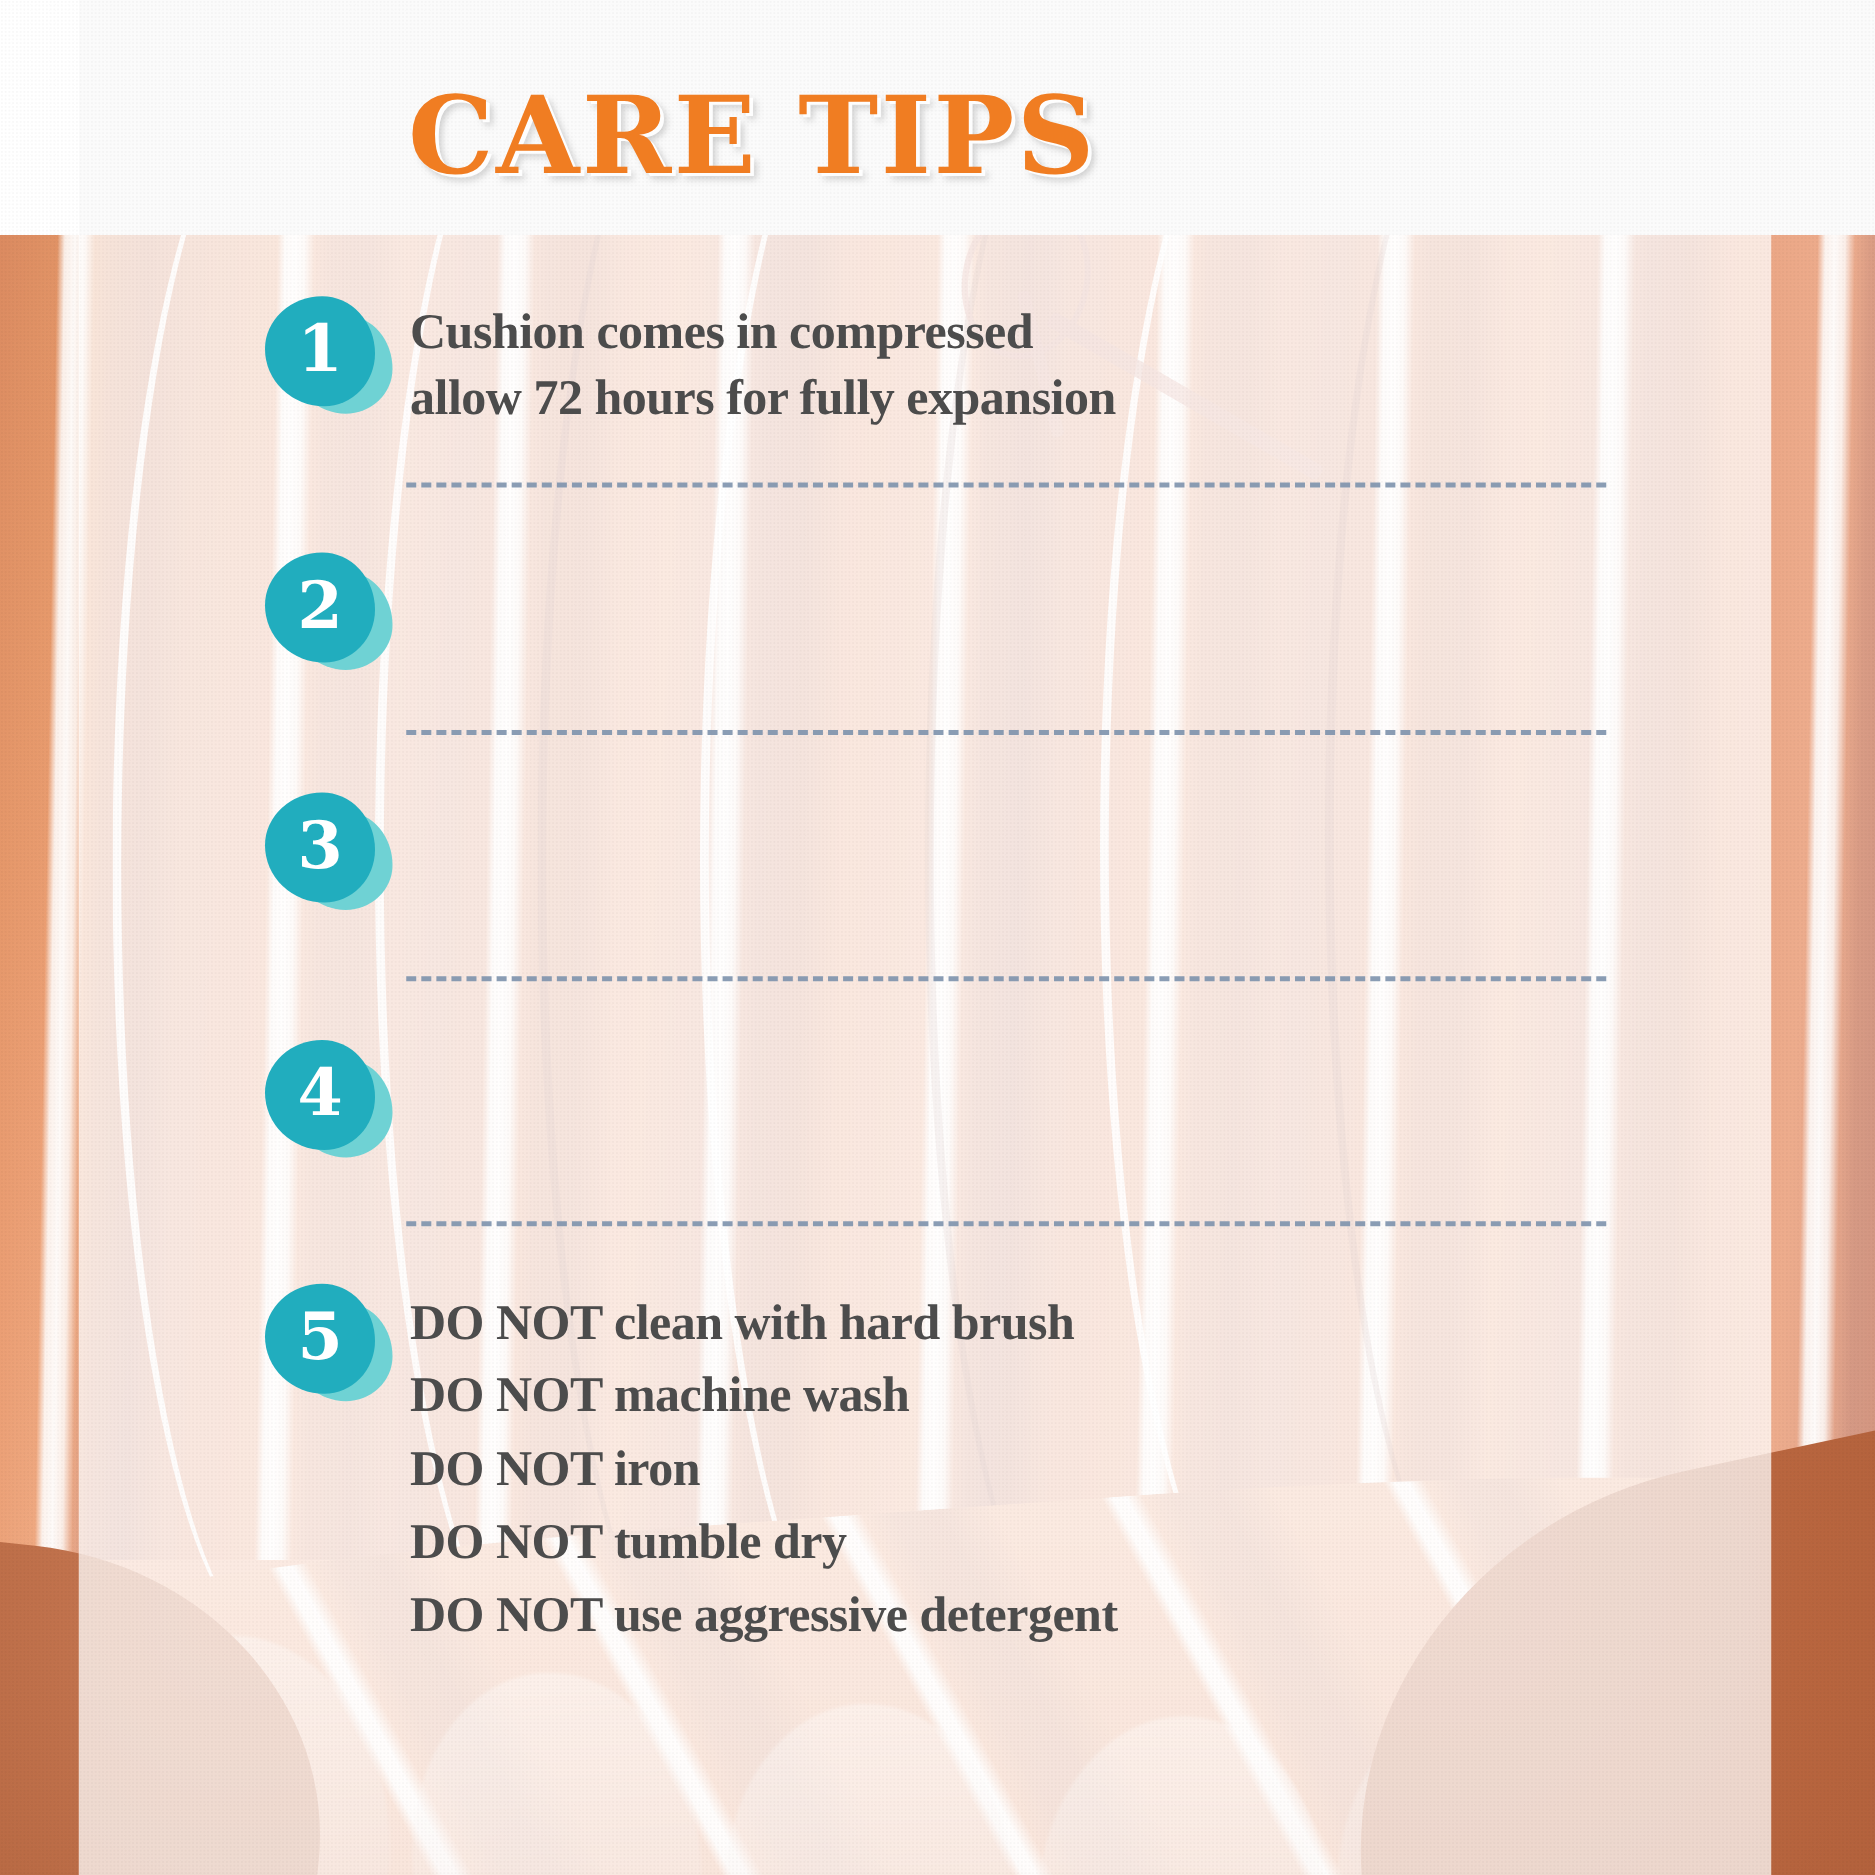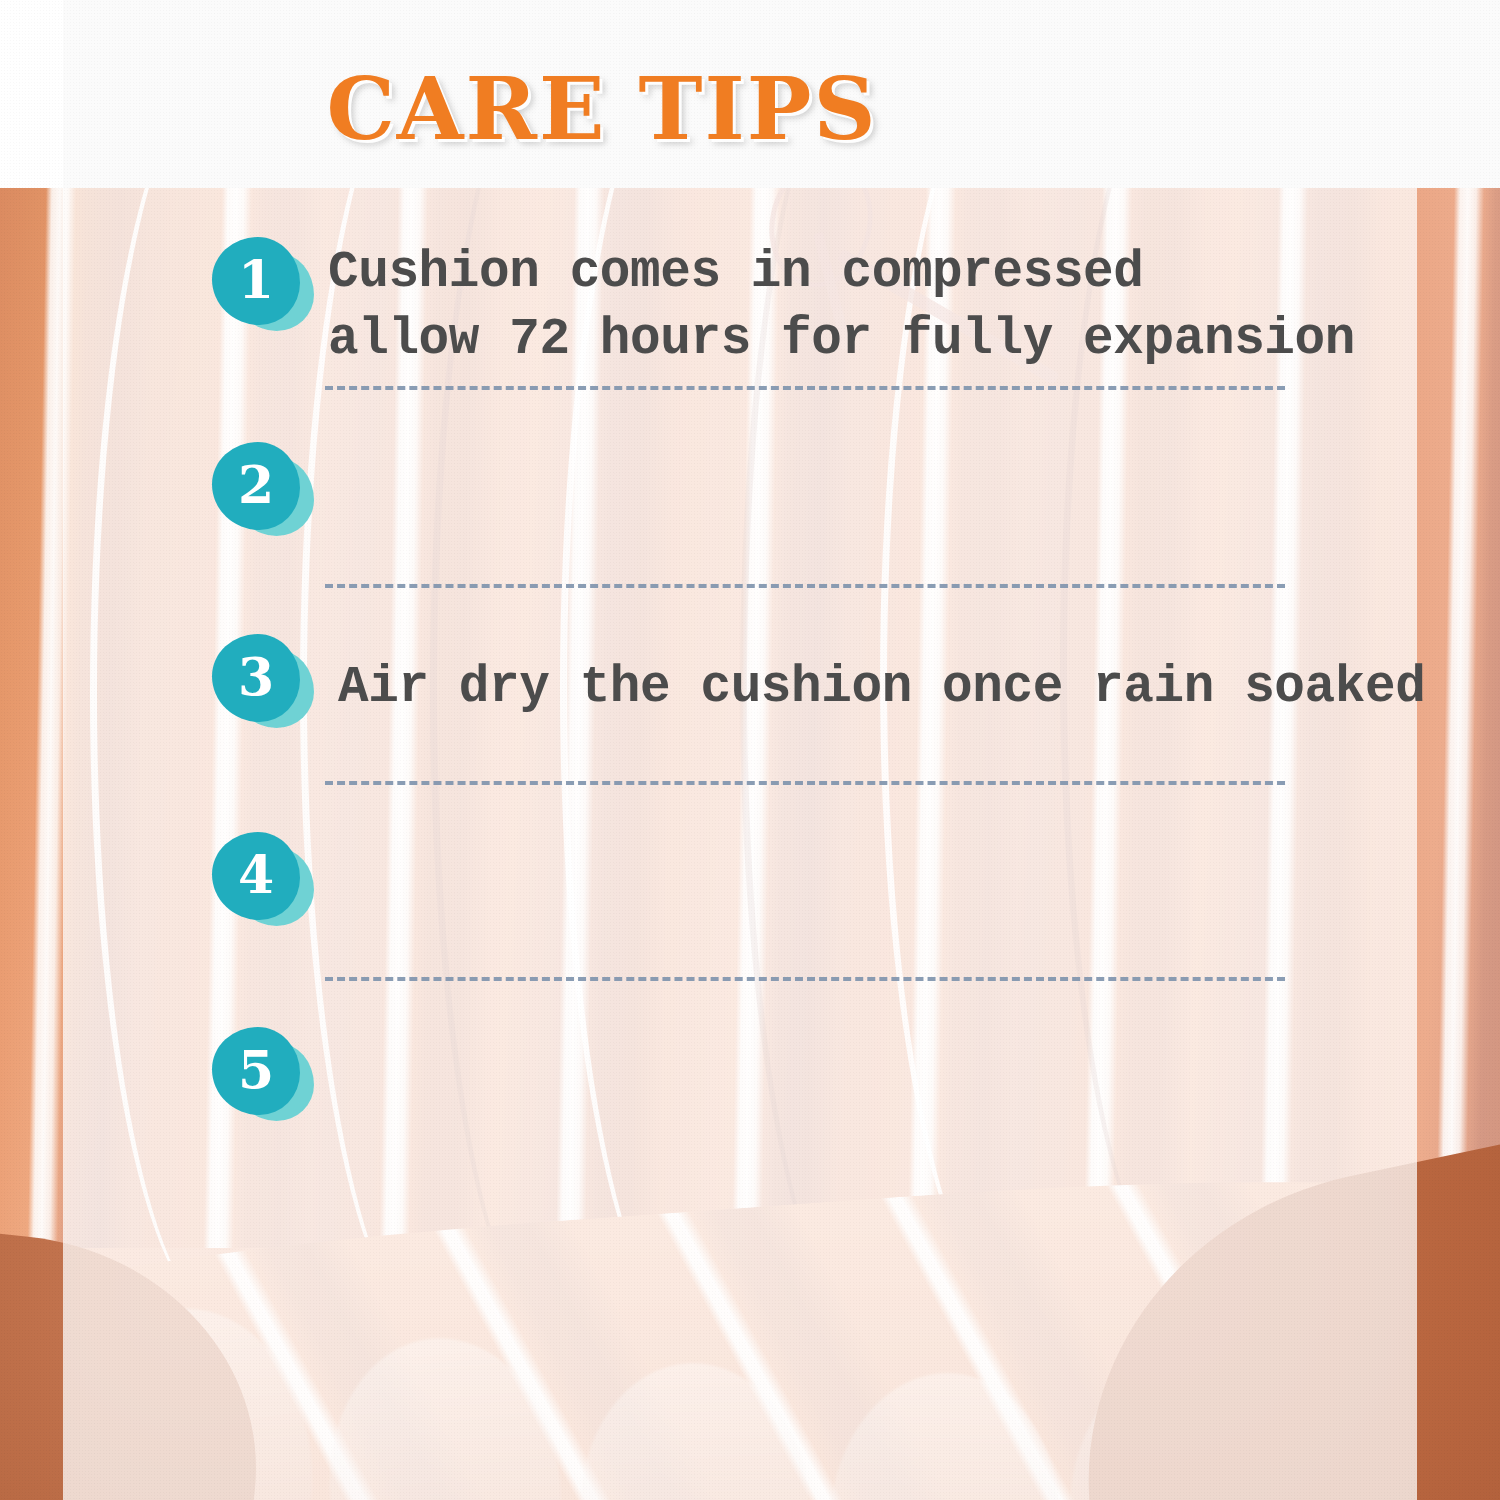--- a/index.html
+++ b/index.html
@@ -199,23 +199,23 @@
   .badge-num{
     font-family:"DejaVu Serif", serif;
     font-weight:700;
     font-size:52px;
     color:#ffffff;
     line-height:1;
     margin-top:-2px;
   }
 
   .tip-text{
-    font-family:Liberation Mono, monospace;
+    font-family:Liberation Serif, serif;
     font-weight:700;
-    font-size:51px;
+    font-size:40px;
     line-height:1.32;
     color:#4C4C4C;
     letter-spacing:-0.4px;
     white-space:pre-line;
     padding-left:14px;
     padding-top:4px;
   }
   .tip-text.listy{ line-height:1.46; }
 
   .divider{
@@ -292,21 +292,20 @@
 
     <div class="divider" style="top:584px;"></div>
 
     <div class="tip-row" style="top:632px;">
       <div class="badge-wrap">
         <div class="badge-shadow"></div>
         <div class="badge-main">
           <span class="badge-num">3</span>
         </div>
       </div>
-      <div class="tip-text" style="padding-top:22px;padding-left:24px;">Air dry the cushion once rain soaked</div>
     </div>
 
     <div class="divider" style="top:781px;"></div>
 
     <div class="tip-row" style="top:830px;">
       <div class="badge-wrap">
         <div class="badge-shadow"></div>
         <div class="badge-main">
           <span class="badge-num">4</span>
         </div>
@@ -315,16 +314,21 @@
 
     <div class="divider" style="top:977px;"></div>
 
     <div class="tip-row" style="top:1025px;">
       <div class="badge-wrap">
         <div class="badge-shadow"></div>
         <div class="badge-main">
           <span class="badge-num">5</span>
         </div>
       </div>
+      <div class="tip-text listy">DO NOT clean with hard brush
+DO NOT machine wash
+DO NOT iron
+DO NOT tumble dry
+DO NOT use aggressive detergent</div>
     </div>
 
   </div>
 </div>
 
 </body></html>

